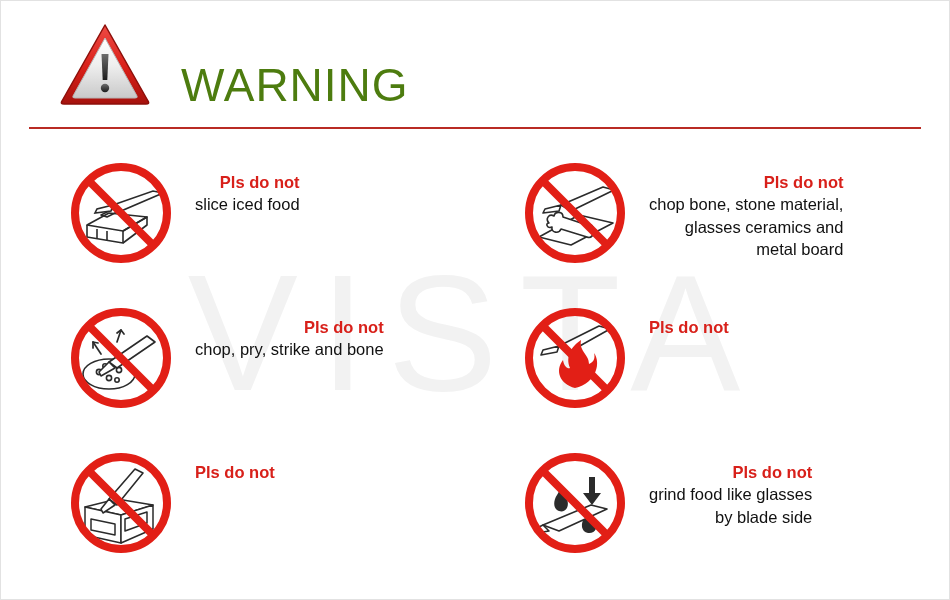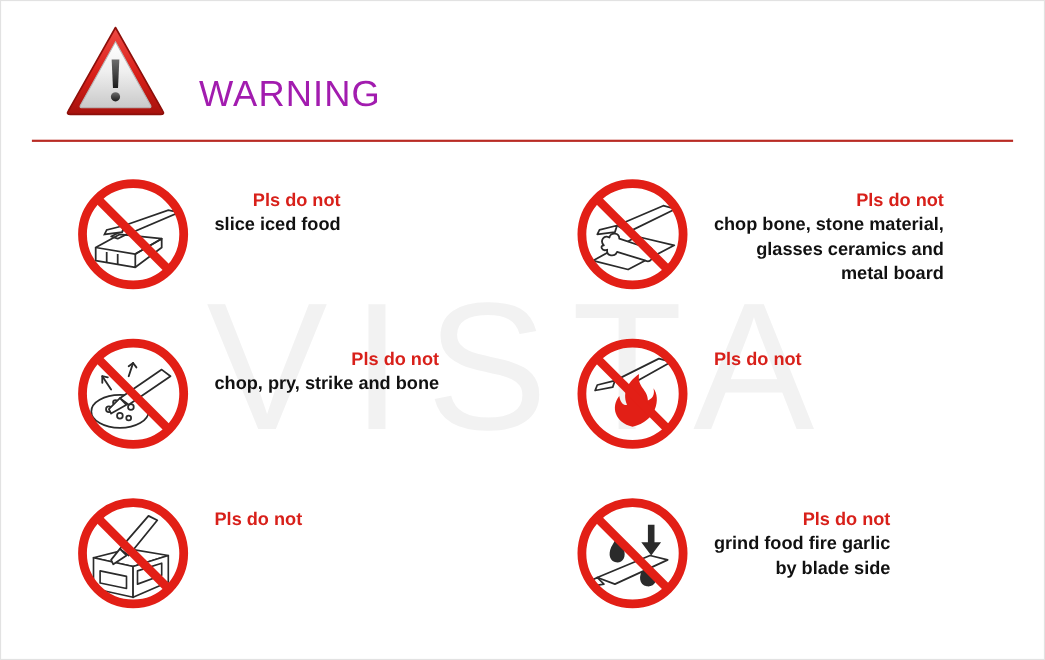--- a/index.html
+++ b/index.html
@@ -50,23 +50,23 @@
     padding-left: 58px;
     box-sizing: border-box;
   }
   .warn-sign {
     width: 92px;
     height: 84px;
     position: relative;
     flex: none;
   }
   .warn-title {
-    font-size: 33px;
+    font-size: 46px;
     letter-spacing: 1px;
-    color: #a21caf;
+    color: #4d7c0f;
     margin-left: 30px;
     font-family: "Liberation Sans", sans-serif;
     font-weight: 400;
     margin-top: 41px;
   }
   .header-rule {
     position: absolute;
     left: 28px;
     right: 28px;
     top: 126px;
@@ -103,21 +103,21 @@
     padding-top: 18px;
   }
   .lead {
     color: #d8201a;
     font-weight: bold;
     font-size: 16.5px;
     line-height: 1.35;
   }
   .body-txt {
     color: #111111;
-    font-weight: bold;
+    font-weight: normal;
     font-size: 16.5px;
     line-height: 1.35;
     white-space: pre-line;
   }
 </style>
 </head>
 <body>
 
 <div class="page">
 
@@ -285,19 +285,19 @@
           </g>
           <g fill="#2b2b2b">
             <path d="M74 34 L80 34 L80 50 L86 50 L77 62 L68 50 L74 50 Z"></path>
           </g>
           <circle cx="60" cy="60" r="46" fill="none" stroke="#e21f16" stroke-width="8"></circle>
           <line x1="27" y1="27" x2="93" y2="93" stroke="#e21f16" stroke-width="8"></line>
         </svg>
       </div>
       <div class="txt">
         <div class="lead">Pls do not</div>
-        <div class="body-txt">grind food fire garlic
+        <div class="body-txt">grind food like glasses
 by blade side</div>
       </div>
     </div>
 
   </div>
 </div>
 
 </body></html>

